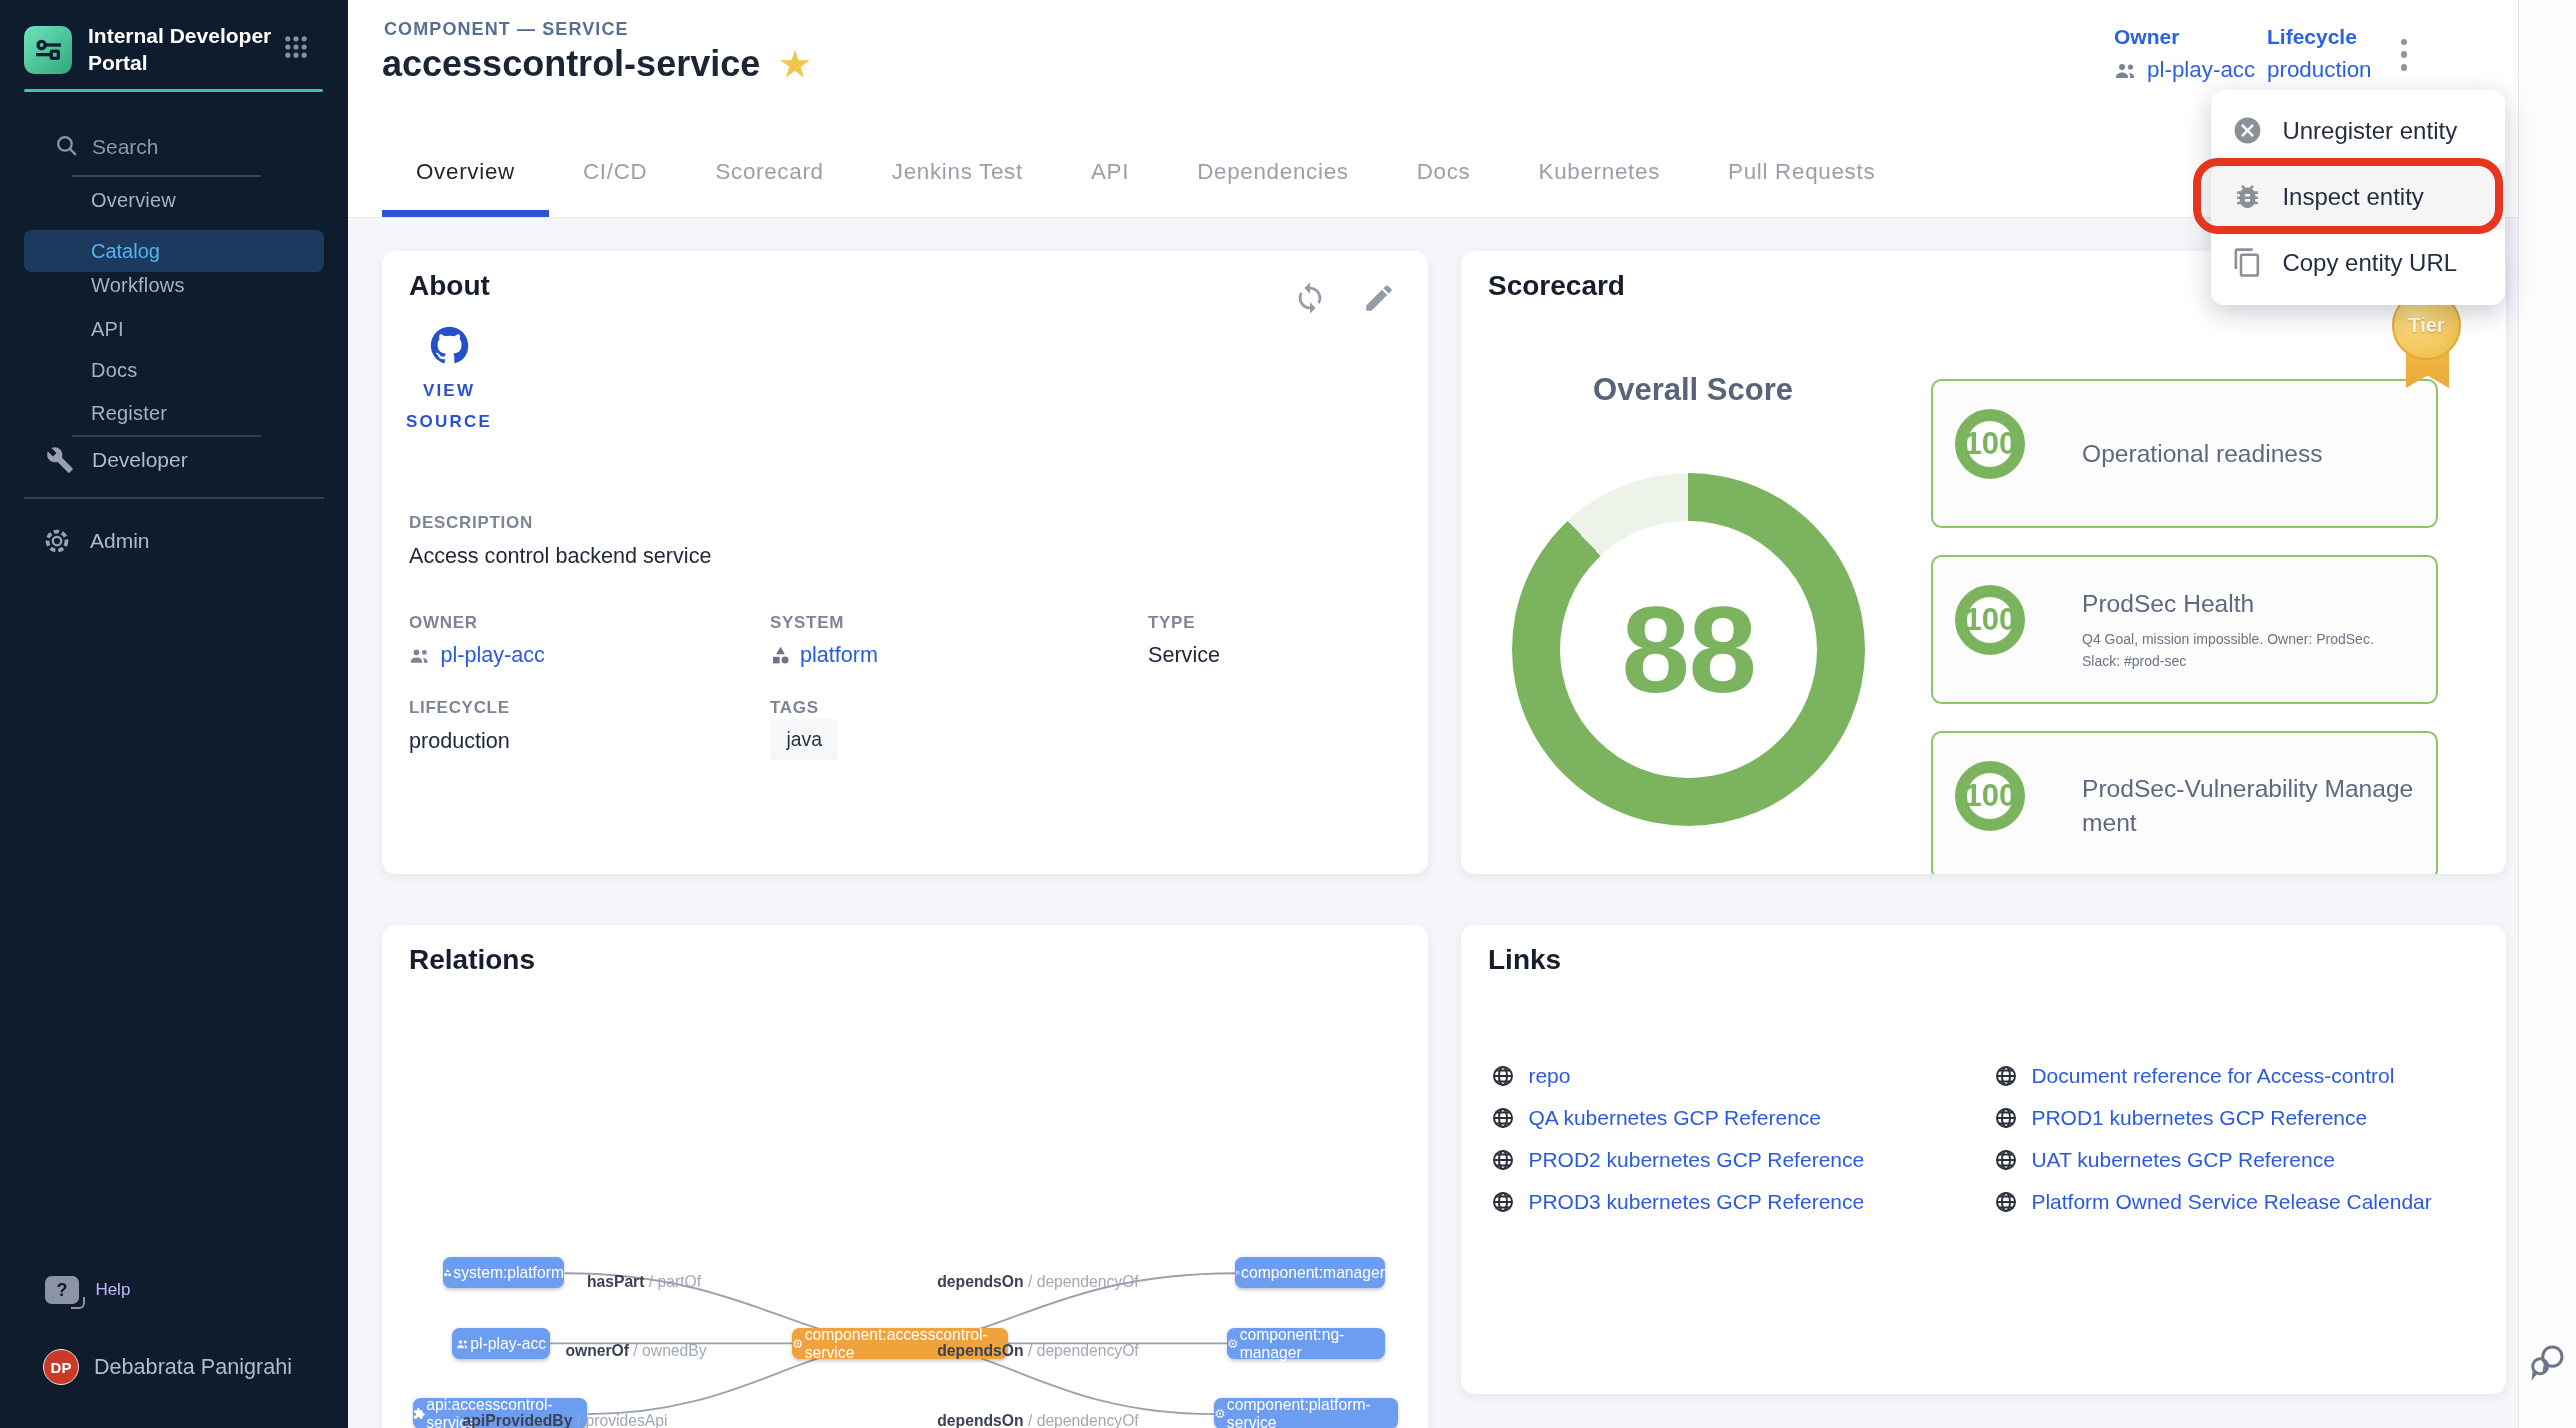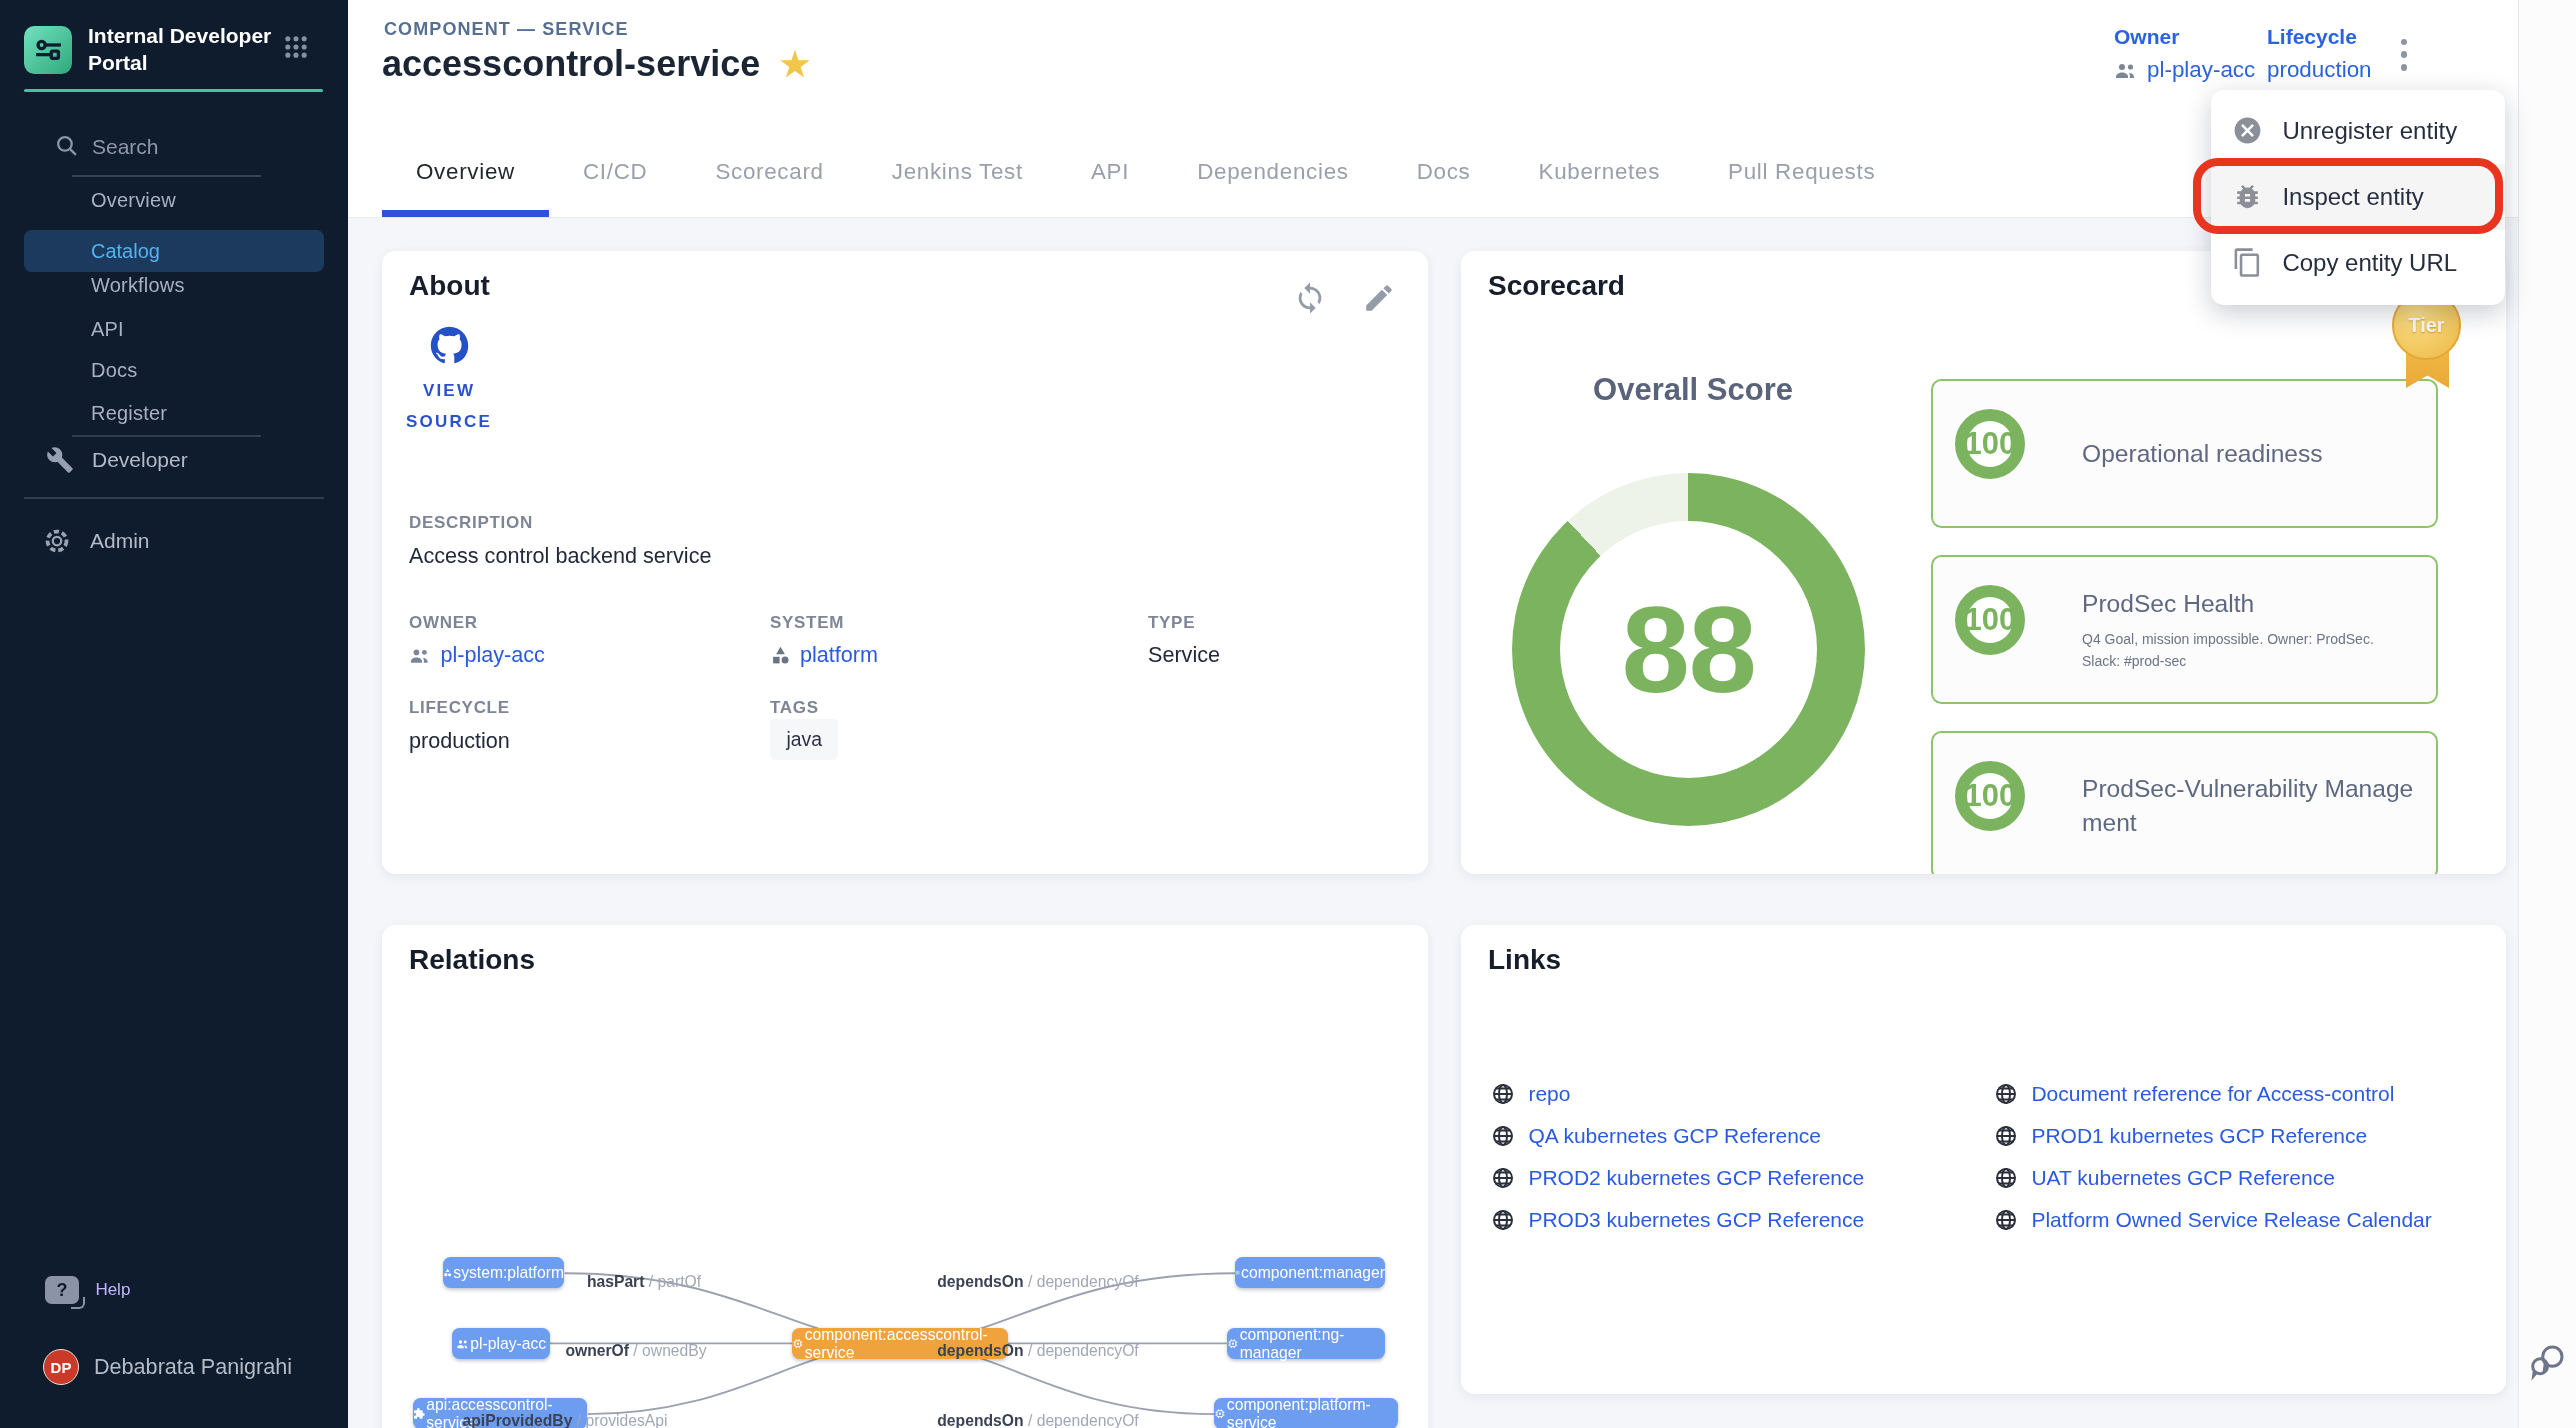--- a/index.html
+++ b/index.html
@@ -105,21 +105,21 @@
     color:#fff; font-size:15.7px; cursor:pointer; box-shadow:0 1.5px 3.7px rgba(20,30,60,.25); }
   .node.blue { background:#6d9df1; } .node.orange { background:#f0a33c; }
   .edge-label { position:absolute; transform:translate(-50%,-50%); white-space:nowrap; font-size:15.7px; }
   .edge-label b { color:#3a4254; font-weight:700; }
   .edge-label span { color:#a0a8b6; }
 
   
   .links-card { left:1461px; top:925px; width:1045px; height:469px; }
   .link-col { position:absolute; top:139px; }
   .col-l { left:30px; } .col-r { left:533px; }
-  .link-row { height:42px; display:flex; align-items:flex-end; gap:13.4px; cursor:pointer; }
+  .link-row { height:42px; display:flex; align-items:flex-start; gap:13.4px; cursor:pointer; }
   .link-row .globe { color:#2b303a; }
   .link-row .ltxt { font-size:21px; color:#2a5ae0; }
 
   
   .right-strip { position:absolute; left:2518px; top:0; width:58px; height:1428px; background:#fcfcfd; border-left:1.5px solid #e5e8ee; z-index:8; }
   .chat-fab { position:absolute; left:7.5px; top:1340px; color:#6e7588; cursor:pointer; }
 
   
   .ctx-menu { position:absolute; left:2211px; top:90px; width:294px; height:215px; background:#fff; border-radius:13px;
     box-shadow:0 7.5px 27px rgba(15,25,50,.22); z-index:40; padding-top:7.5px; }

